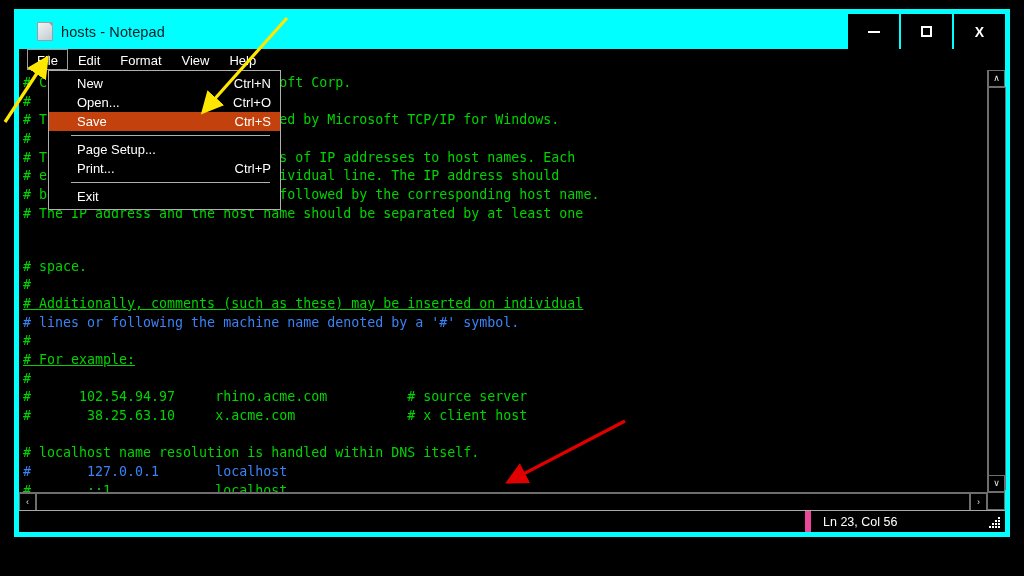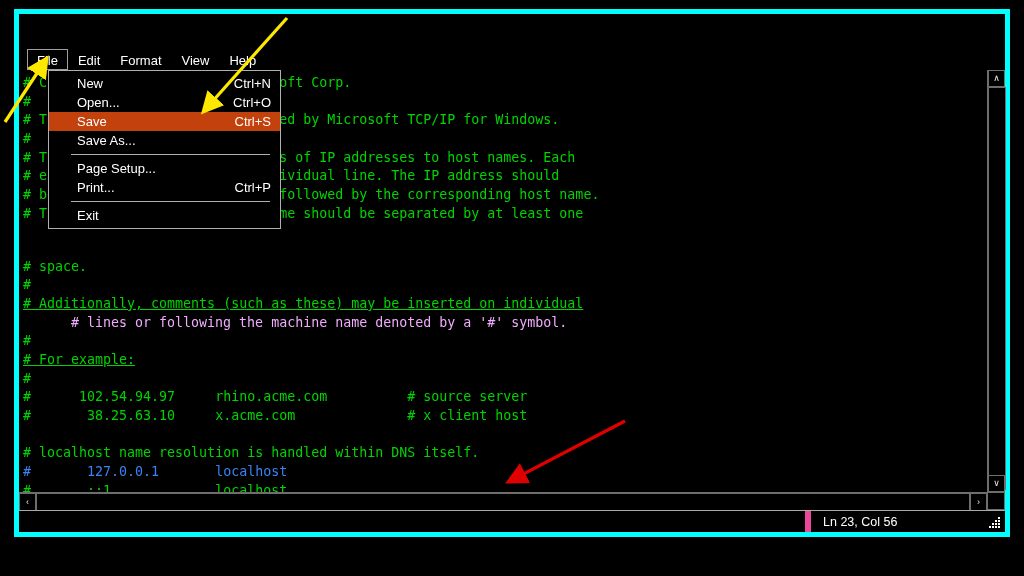--- a/index.html
+++ b/index.html
@@ -307,20 +307,36 @@
     z-index: 80;
   }
 </style>
 </head>
 <body>
 
 <div id="root">
 
   <div class="window">
 
+    <div class="titlebar">
+      <span class="title-icon"></span>
+      <span class="title-text">hosts - Notepad</span>
+
+      <div class="winbtns">
+        <div class="winbtn">
+          <span class="glyph-min"></span>
+        </div>
+        <div class="winbtn">
+          <span class="glyph-max"></span>
+        </div>
+        <div class="winbtn">
+          <span class="glyph-close">X</span>
+        </div>
+      </div>
+    </div>
 
     <div class="menubar">
       <div class="menu-item active">
         <span>File</span>
       </div>
       <div class="menu-item">
         <span>Edit</span>
       </div>
       <div class="menu-item">
         <span>Format</span>
@@ -339,21 +355,21 @@
           <div class="code-line" style="color: rgb(0, 212, 0);">#</div>
           <div class="code-line" style="color: rgb(0, 212, 0);"># This is a sample HOSTS file used by Microsoft TCP/IP for Windows.</div>
           <div class="code-line" style="color: rgb(0, 212, 0);">#</div>
           <div class="code-line" style="color: rgb(0, 212, 0);"># This file contains the mappings of IP addresses to host names. Each</div>
           <div class="code-line" style="color: rgb(0, 212, 0);"># entry should be kept on an individual line. The IP address should</div>
           <div class="code-line" style="color: rgb(0, 212, 0);"># be placed in the first column followed by the corresponding host name.</div>
           <div class="code-line" style="color: rgb(0, 212, 0);"># The IP address and the host name should be separated by at least one</div>
           <div class="code-line" style="color: rgb(0, 212, 0); margin-top: 34px;"># space.</div>
           <div class="code-line" style="color: rgb(0, 212, 0);">#</div>
           <div class="code-line" style="color: rgb(0, 212, 0); text-decoration: underline;"># Additionally, comments (such as these) may be inserted on individual</div>
-          <div class="code-line" style="color: #f0abfc; margin-left: 48px;"># lines or following the machine name denoted by a '#' symbol.</div>
+          <div class="code-line" style="color: #3b82f6;"># lines or following the machine name denoted by a '#' symbol.</div>
           <div class="code-line" style="color: rgb(0, 212, 0);">#</div>
           <div class="code-line" style="color: rgb(0, 212, 0); text-decoration: underline;"># For example:</div>
           <div class="code-line" style="color: rgb(0, 212, 0);">#</div>
           <div class="code-line" style="color: rgb(0, 212, 0);">#      102.54.94.97     rhino.acme.com          # source server</div>
           <div class="code-line" style="color: rgb(0, 212, 0);">#       38.25.63.10     x.acme.com              # x client host</div>
           <div class="code-line" style="color: rgb(0, 212, 0);">&nbsp;</div>
           <div class="code-line" style="color: rgb(0, 212, 0);"># localhost name resolution is handled within DNS itself.</div>
           <div class="code-line" style="color: #3b82f6;">#       127.0.0.1       localhost</div>
           <div class="code-line" style="color: rgb(0, 212, 0);">#       ::1             localhost</div>
           <div class="code-line" style="color: rgb(0, 212, 0);">&nbsp;</div>
@@ -409,23 +425,20 @@
             <span class="dd-accel">Ctrl+N</span>
           </div>
           <div class="dd-row">
             <span class="dd-label">Open...</span>
             <span class="dd-accel">Ctrl+O</span>
           </div>
           <div class="dd-row selected" style="background: #c2410c;">
             <span class="dd-label">Save</span>
             <span class="dd-accel">Ctrl+S</span>
           </div>
-          <div class="dd-row">
-            <span class="dd-label">Save As...</span>
-          </div>
           <div class="dd-sep"></div>
           <div class="dd-row">
             <span class="dd-label">Page Setup...</span>
           </div>
           <div class="dd-row">
             <span class="dd-label">Print...</span>
             <span class="dd-accel">Ctrl+P</span>
           </div>
           <div class="dd-sep"></div>
           <div class="dd-row">

